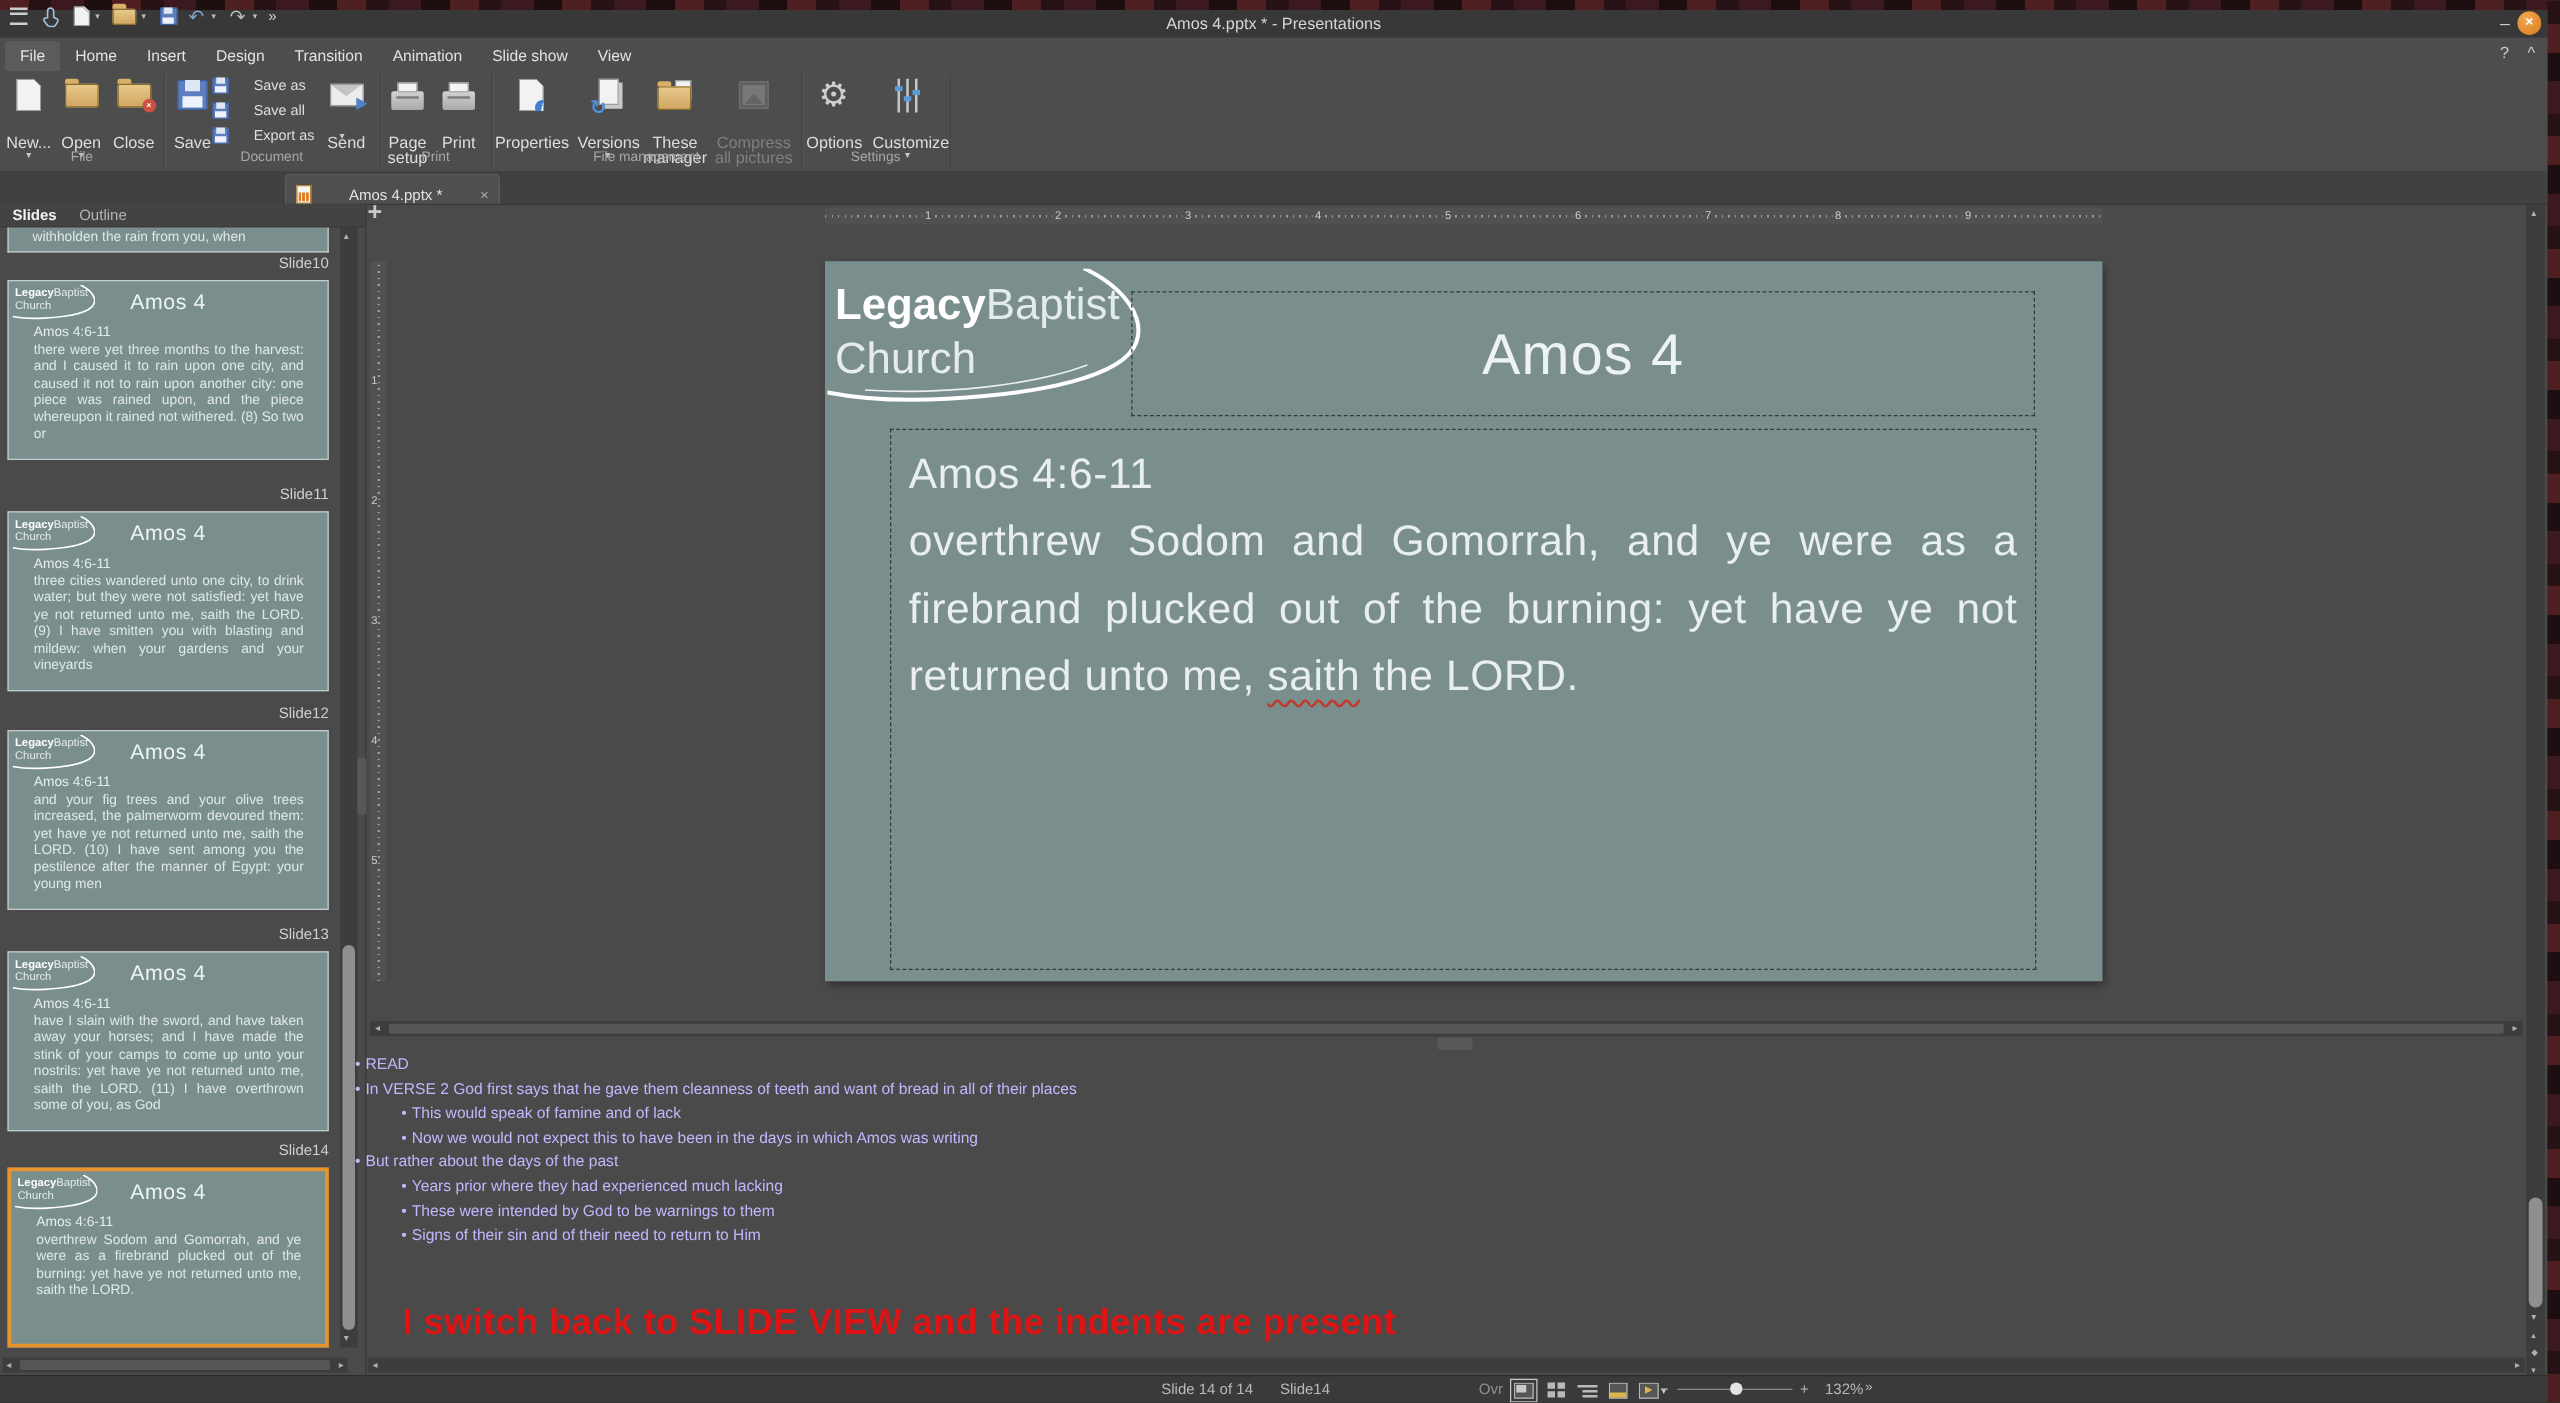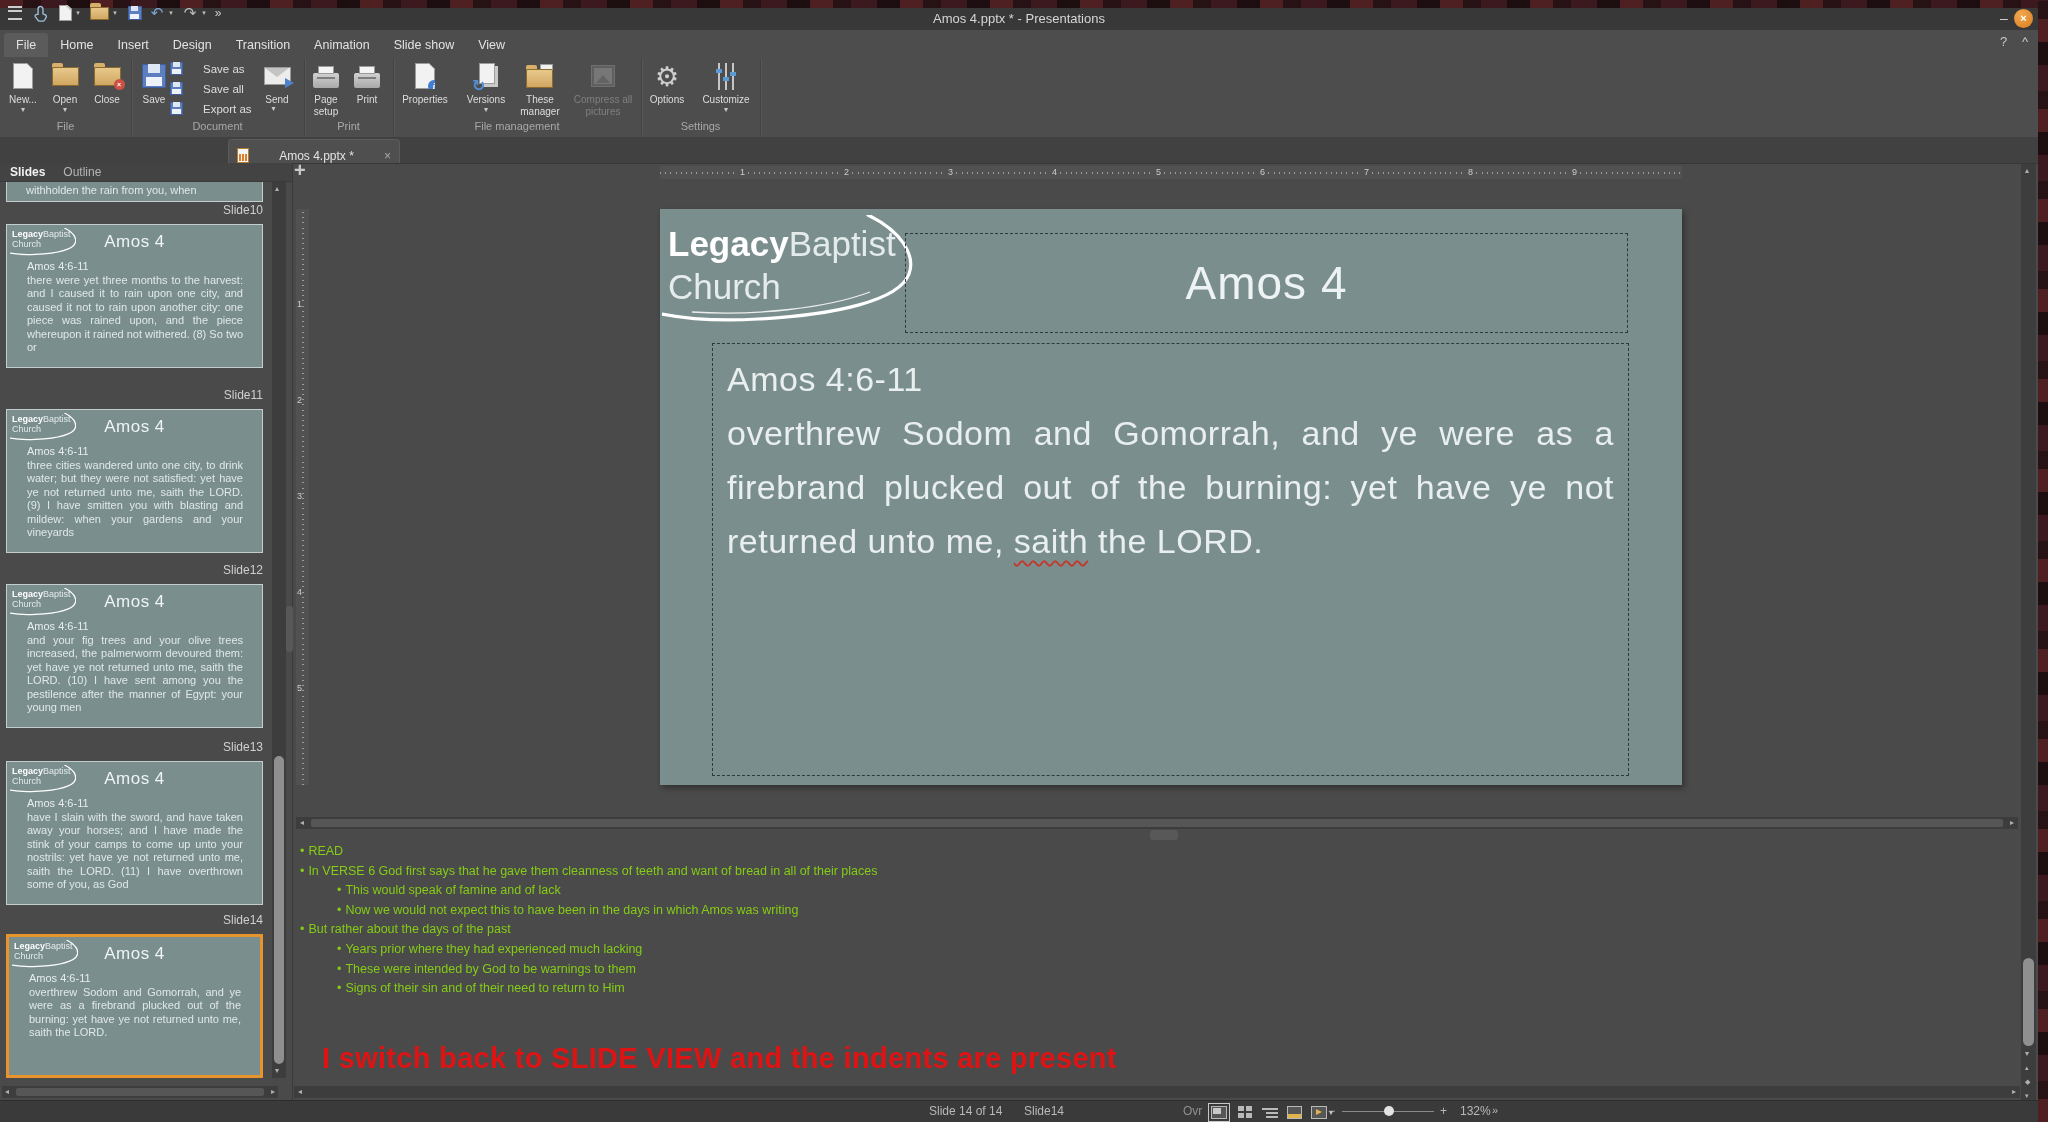--- a/index.html
+++ b/index.html
@@ -29,21 +29,21 @@
   .menu-item.active{background:#5b5b5b;border-radius:3px 3px 0 0;}
   .menu-help{left:2000px;top:34px;font-size:13px;color:#c9c9c9;}
   .menu-collapse{left:2022px;top:34px;font-size:13px;color:#c9c9c9;}
 
   
   .ribbon{left:0;top:57px;width:2038px;height:80px;background:#4d4d4d;border-bottom:1px solid #3e3e3e;}
   .rsep{position:absolute;top:2px;width:1px;height:76px;background:#424242;box-shadow:1px 0 0 #575757;}
   .rgrouplabel{position:absolute;top:63px;font-size:11px;color:#a8a8a8;text-align:center;}
   .rbtn{position:absolute;top:3px;text-align:center;cursor:default;}
   .ric{height:32px;display:flex;align-items:center;justify-content:center;}
-  .rlb{font-size:10px;color:#dedede;line-height:12px;margin-top:2px;}
+  .rlb{font-size:13px;color:#dedede;line-height:12px;margin-top:16px;}
   .caret{font-size:8px;color:#c9c9c9;line-height:8px;}
   .rsm{position:absolute;left:170px;display:flex;align-items:center;gap:20px;font-size:11.5px;color:#dedede;white-space:nowrap;}
   .disabled{opacity:.55;}
   .disabled .rlb{color:#a8a8a8;}
 
   
   .icon-page{width:20px;height:26px;background:#f2f2f2;box-shadow:inset 0 0 0 1px #9c9c9c;
     clip-path:polygon(0 0,68% 0,100% 24%,100% 100%,0 100%);position:relative;}
   .icon-page::after{content:"";position:absolute;right:0;top:0;border-style:solid;border-width:0 7px 7px 0;border-color:transparent #c2c2c2 transparent transparent;}
   .icon-folder{width:27px;height:19px;background:linear-gradient(#e9cb8e,#cfa45f);border-radius:2px;position:relative;box-shadow:inset 0 0 0 1px #8a6b2c;}
@@ -138,21 +138,21 @@
   .slide-title{font-size:46px;letter-spacing:1px;color:#edf2f2;}
   .slide-body-ph{left:52px;top:134px;width:917px;height:433px;padding:8px 14px;}
   .slide-ref{font-size:34px;line-height:54px;color:#e9efef;letter-spacing:.5px;}
   .slide-para{font-size:34px;line-height:54px;color:#e9efef;letter-spacing:.5px;text-align:justify;}
   .sq{text-decoration:underline;text-decoration-style:wavy;text-decoration-color:#c0392b;text-decoration-thickness:1.5px;text-underline-offset:7px;}
   .logo{position:absolute;left:2px;top:6px;width:252px;height:110px;}
   .logo .l1{position:absolute;left:6px;top:10px;font-size:35px;line-height:38px;white-space:nowrap;}
   .logo .l2{position:absolute;left:6px;top:52px;font-size:35px;color:#e6ecec;}
 
   
-  .notes{left:300px;top:842px;width:1500px;font-size:12.5px;line-height:19.6px;color:#84cc16;}
+  .notes{left:284px;top:842px;width:1500px;font-size:12.5px;line-height:19.6px;color:#c4b5fd;}
   .note{white-space:nowrap;}
   .note .nb{margin-right:4px;}
   .note.l2{margin-left:37px;}
   .annotation{left:322px;top:1042px;font-size:29px;font-weight:bold;color:#de1414;letter-spacing:.3px;white-space:nowrap;}
 
   
   .statusbar{left:0;top:1100px;width:2038px;height:22px;background:#3a3a3a;border-top:1px solid #2d2d2d;}
   .sbtext{position:absolute;top:1104px;font-size:12px;color:#b9b9b9;white-space:nowrap;}
   .sb-views{left:1208px;top:1103px;display:flex;gap:7px;align-items:center;position:absolute;}
   .vi-wrap{padding:1px;display:flex;align-items:center;gap:2px;}
@@ -493,21 +493,21 @@
   <div class="abs sbtrack" style="left:296px;top:817px;width:1722px;height:12px;">
     <span class="sbarrow" style="left:4px;top:2px;">◂</span>
     <div class="sbthumbh" style="left:15px;top:2px;width:1692px;height:8px;"></div>
     <span class="sbarrow" style="right:4px;top:2px;">▸</span>
   </div>
 
   <div class="grip" style="left:1150px;top:830px;width:28px;height:10px;"></div>
 
   <div class="abs notes">
     <div class="note l1"><span class="nb">•</span><span>READ</span></div>
-    <div class="note l1"><span class="nb">•</span><span>In VERSE 6 God first says that he gave them cleanness of teeth and want of bread in all of their places</span></div>
+    <div class="note l1"><span class="nb">•</span><span>In VERSE 2 God first says that he gave them cleanness of teeth and want of bread in all of their places</span></div>
     <div class="note l2"><span class="nb">•</span><span>This would speak of famine and of lack</span></div>
     <div class="note l2"><span class="nb">•</span><span>Now we would not expect this to have been in the days in which Amos was writing</span></div>
     <div class="note l1"><span class="nb">•</span><span>But rather about the days of the past</span></div>
     <div class="note l2"><span class="nb">•</span><span>Years prior where they had experienced much lacking</span></div>
     <div class="note l2"><span class="nb">•</span><span>These were intended by God to be warnings to them</span></div>
     <div class="note l2"><span class="nb">•</span><span>Signs of their sin and of their need to return to Him</span></div>
   </div>
 
   <div class="abs annotation">I switch back to SLIDE VIEW and the indents are present</div>
 

